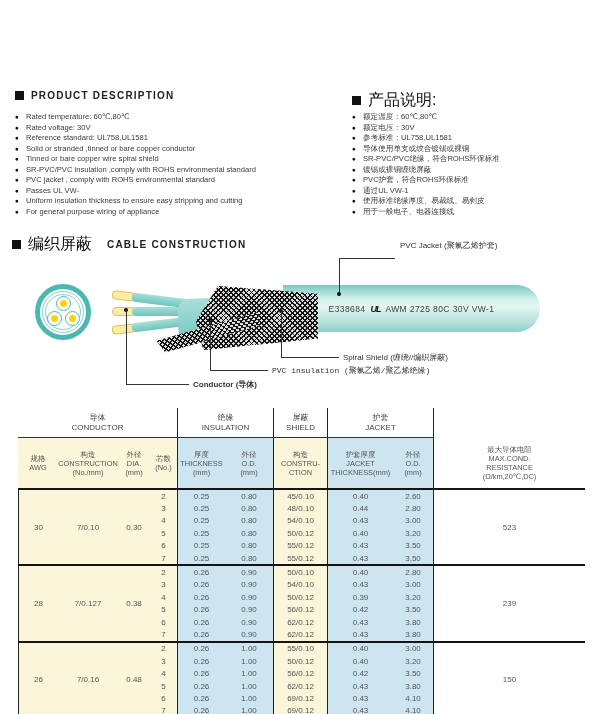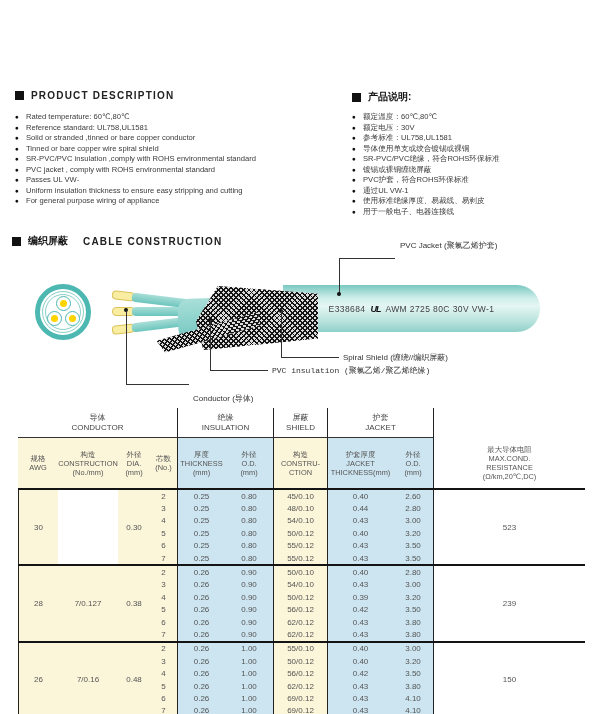--- a/index.html
+++ b/index.html
@@ -4,21 +4,21 @@
 <style>
   html,body{margin:0;padding:0;}
   body{
     width:603px;height:714px;position:relative;overflow:hidden;background:#fff;
     font-family:"Liberation Sans","DejaVu Sans",sans-serif;color:#333;
   }
   
   .sec-title{position:absolute;display:flex;align-items:center;gap:7px;}
   .sq{width:9px;height:9px;background:#111;flex:0 0 auto;}
   .sec-title .t-en{font-size:10px;letter-spacing:1.2px;color:#222;font-weight:600;}
-  .sec-title .t-zh{font-size:10px;font-weight:700;color:#111;}
+  .sec-title .t-zh{font-size:16px;font-weight:400;color:#111;}
   
   .desc-list{position:absolute;list-style:none;margin:0;padding:0;}
   .bullet-item{position:relative;padding-left:11px;font-size:7.6px;line-height:10.5px;color:#3a3a3a;white-space:nowrap;}
   .bullet-item::before{content:"●";position:absolute;left:0;top:0;font-size:6.5px;color:#111;}
   
   .abs{position:absolute;}
   .xsection{left:35px;top:284px;width:56px;height:56px;border:5px solid #4cb8b1;border-radius:50%;box-sizing:border-box;background:#fff;}
   .xring{position:absolute;border:1px solid #8ad0c9;border-radius:50%;}
   .xr1{inset:2px;}
   .xr2{inset:5px;}
@@ -58,20 +58,21 @@
 </style>
 </head>
 <body>
 
 <div class="sec-title" style="left:15px;top:90px;">
   <span class="sq"></span>
   <span class="t-en">PRODUCT DESCRIPTION</span>
 </div>
 <ul class="desc-list" id="desc-en-list" style="left:15px;top:112px;">
     <li class="bullet-item">Rated temperature: 60℃,80℃</li>
+    <li class="bullet-item">Rated voltage: 30V</li>
     <li class="bullet-item">Reference standard: UL758,UL1581</li>
     <li class="bullet-item">Solid or stranded ,tinned or bare copper conductor</li>
     <li class="bullet-item">Tinned or bare copper wire spiral shield</li>
     <li class="bullet-item">SR-PVC/PVC insulation ,comply with ROHS environmental standard</li>
     <li class="bullet-item">PVC jacket , comply with ROHS environmental standard</li>
     <li class="bullet-item">Passes UL VW-</li>
     <li class="bullet-item">Uniform insulation thickness to ensure easy stripping and cutting</li>
     <li class="bullet-item">For general purpose wiring of appliance</li>
   </ul>
 
@@ -147,21 +148,21 @@
 <div class="abs dlabel" style="left:343px;top:352px;">Spiral Shield (缠绕//编织屏蔽)</div>
 
 <div class="abs ldot" style="left:208px;top:318px;"></div>
 <div class="abs leader" style="left:210px;top:320px;width:1px;height:51px;"></div>
 <div class="abs leader" style="left:210px;top:370px;width:58px;height:1px;"></div>
 <div class="abs dlabel" style="left:272px;top:365px;font-family:Liberation Mono, monospace;">PVC insulation (聚氯乙烯/聚乙烯绝缘)</div>
 
 <div class="abs ldot" style="left:124px;top:308px;"></div>
 <div class="abs leader" style="left:126px;top:310px;width:1px;height:75px;"></div>
 <div class="abs leader" style="left:126px;top:384px;width:63px;height:1px;"></div>
-<div class="abs dlabel" style="left:193px;top:393px;">Conductor (导体)</div>
+<div class="abs dlabel" style="left:193px;top:379px;font-weight:bold;">Conductor (导体)</div>
 
 <div id="spec-table">
   <div id="group-row">
       <div class="gcell gb">
         <div>导体</div>
         <div>CONDUCTOR</div>
       </div>
       <div class="gcell gb bl">
         <div>绝缘</div>
         <div>INSULATION</div>
@@ -223,20 +224,21 @@
       <div class="sub w bl">
         <div>最大导体电阻</div>
         <div>MAX.COND.</div>
         <div>RESISTANCE</div>
         <div>(Ω/km,20℃,DC)</div>
       </div>
     </div>
   <div id="table-blocks">
       <div class="cols-grid block" style="display: grid;">
         <div class="cell y bl" style="grid-area: 1 / 1 / 7;">30</div>
+        <div class="cell y" style="grid-area: 1 / 2 / 7;">7/0.10</div>
         <div class="cell y" style="grid-area: 1 / 3 / 7;">0.30</div>
         <div class="cell y" style="grid-area: 1 / 4;">2</div>
         <div class="cell b bl" style="grid-area: 1 / 5;">0.25</div>
         <div class="cell b" style="grid-area: 1 / 6;">0.80</div>
         <div class="cell y bl" style="grid-area: 1 / 7;">45/0.10</div>
         <div class="cell b bl" style="grid-area: 1 / 8;">0.40</div>
         <div class="cell b" style="grid-area: 1 / 9;">2.60</div>
         <div class="cell y" style="grid-area: 2 / 4;">3</div>
         <div class="cell b bl" style="grid-area: 2 / 5;">0.25</div>
         <div class="cell b" style="grid-area: 2 / 6;">0.80</div>

